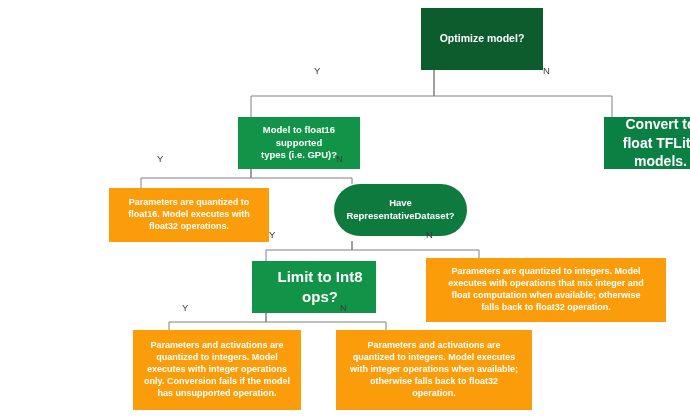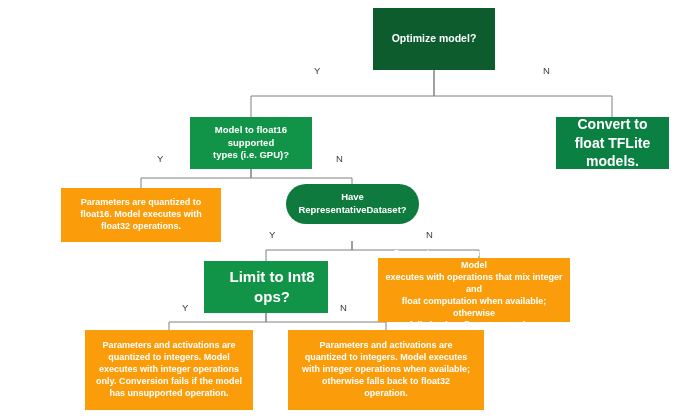--- a/index.html
+++ b/index.html
@@ -27,20 +27,21 @@
     box-sizing: border-box;
     display: flex;
     align-items: center;
     justify-content: center;
     text-align: center;
     color: #ffffff;
     font-weight: bold;
     line-height: 1.32;
     padding: 3px 5px;
     z-index: 2;
+    margin-left: 48px;
   }
   .node-text {
     display: block;
     width: 100%;
     white-space: pre-line;
   }
   .edge-label {
     position: absolute;
     color: #3c3c3c;
     font-size: 9.5px;
@@ -75,28 +76,28 @@
       </div>
       <div class="node" style="left: 556px; top: 117px; width: 113px; height: 52px; background: rgb(11, 128, 67); font-size: 14px;">
         <span class="node-text">Convert to float TFLite
 models.</span>
       </div>
       <div class="node" style="left: 61px; top: 188px; width: 160px; height: 54px; background: rgb(251, 157, 10); font-size: 9px; text-align: center;">
         <span class="node-text">Parameters are quantized to
 float16. Model executes with
 float32 operations.</span>
       </div>
-      <div class="node" style="left: 286px; top: 184px; width: 133px; height: 40px; background: rgb(15, 122, 61); font-size: 9.5px; border-radius: 27px;">
+      <div class="node" style="left: 286px; top: 184px; width: 133px; height: 52px; background: rgb(15, 122, 61); font-size: 9.5px; border-radius: 27px;">
         <span class="node-text">Have
 RepresentativeDataset?</span>
       </div>
       <div class="node" style="left: 204px; top: 261px; width: 124px; height: 52px; background: rgb(17, 148, 71); font-size: 15px; padding-left: 17px;">
         <span class="node-text">Limit to Int8 ops?</span>
       </div>
-      <div class="node" style="left: 378px; top: 258px; width: 192px; height: 64px; background: rgb(251, 157, 10); font-size: 9px;">
+      <div class="node" style="left: 378px; top: 258px; width: 240px; height: 64px; background: rgb(251, 157, 10); font-size: 9px;">
         <span class="node-text">Parameters are quantized to integers. Model
 executes with operations that mix integer and
 float computation when available; otherwise
 falls back to float32 operation.</span>
       </div>
       <div class="node" style="left: 85px; top: 330px; width: 168px; height: 80px; background: rgb(251, 157, 10); font-size: 9px;">
         <span class="node-text">Parameters and activations are
 quantized to integers. Model
 executes with integer operations
 only. Conversion fails if the model

